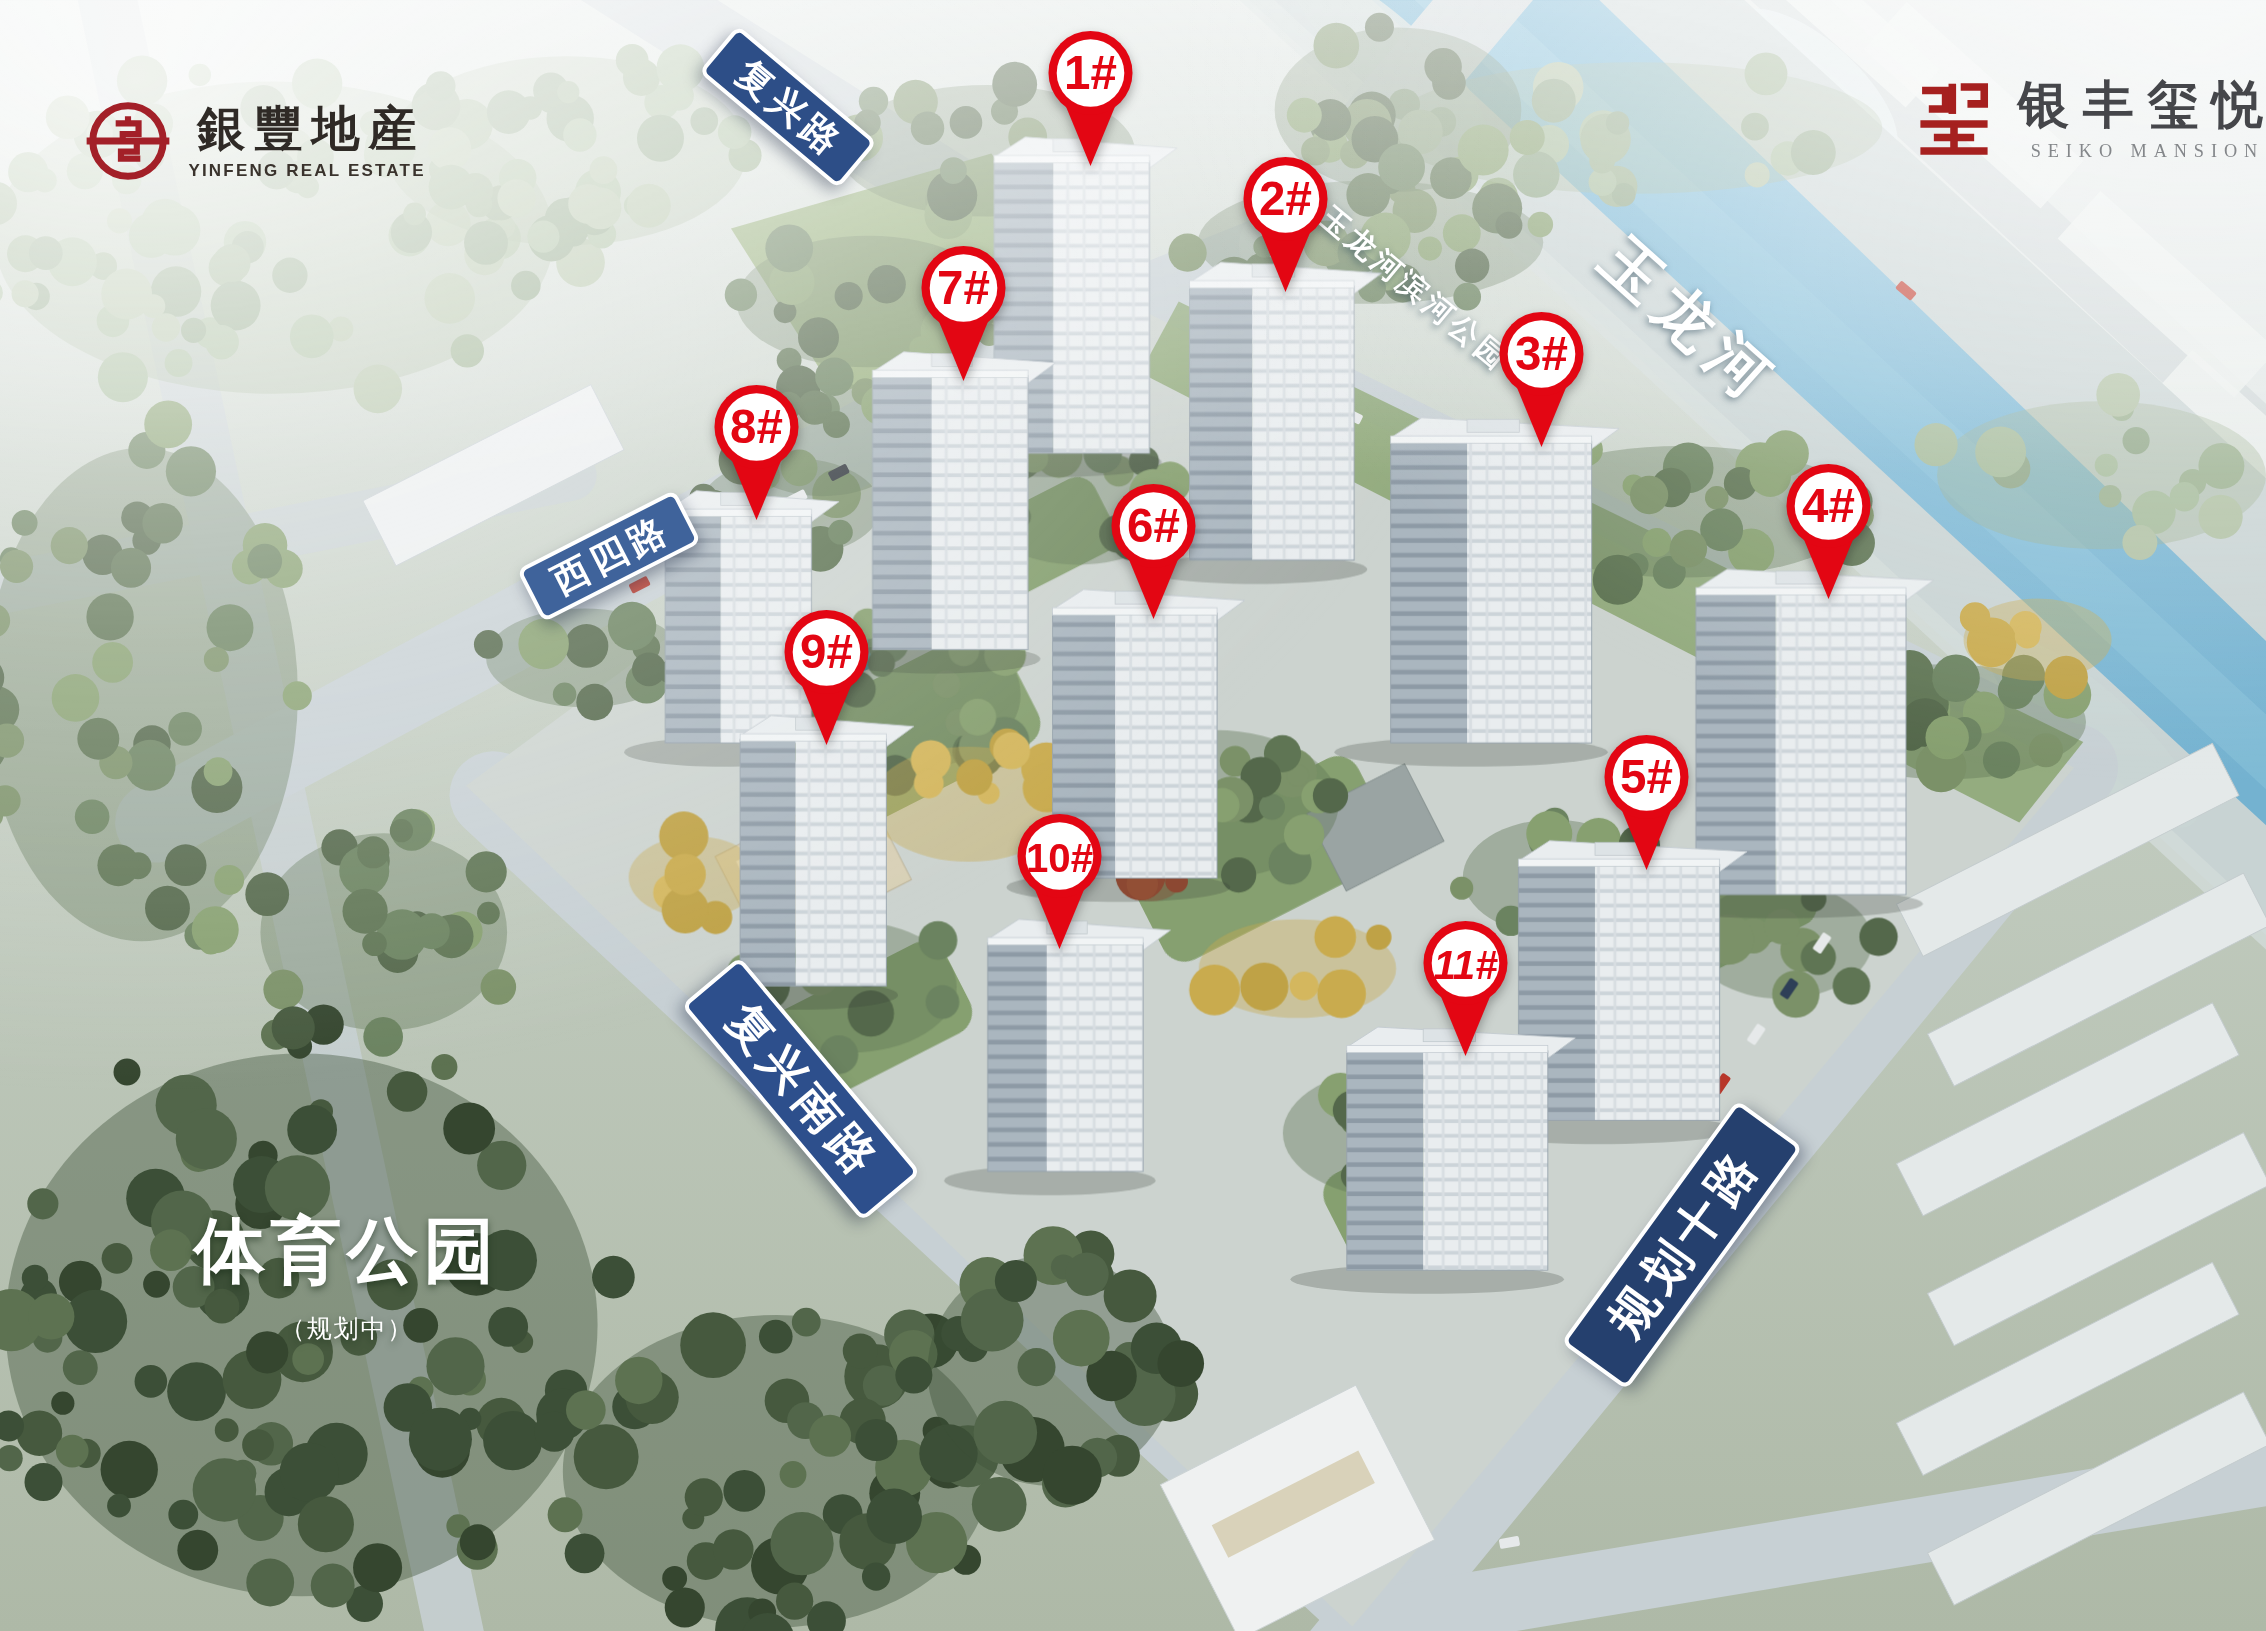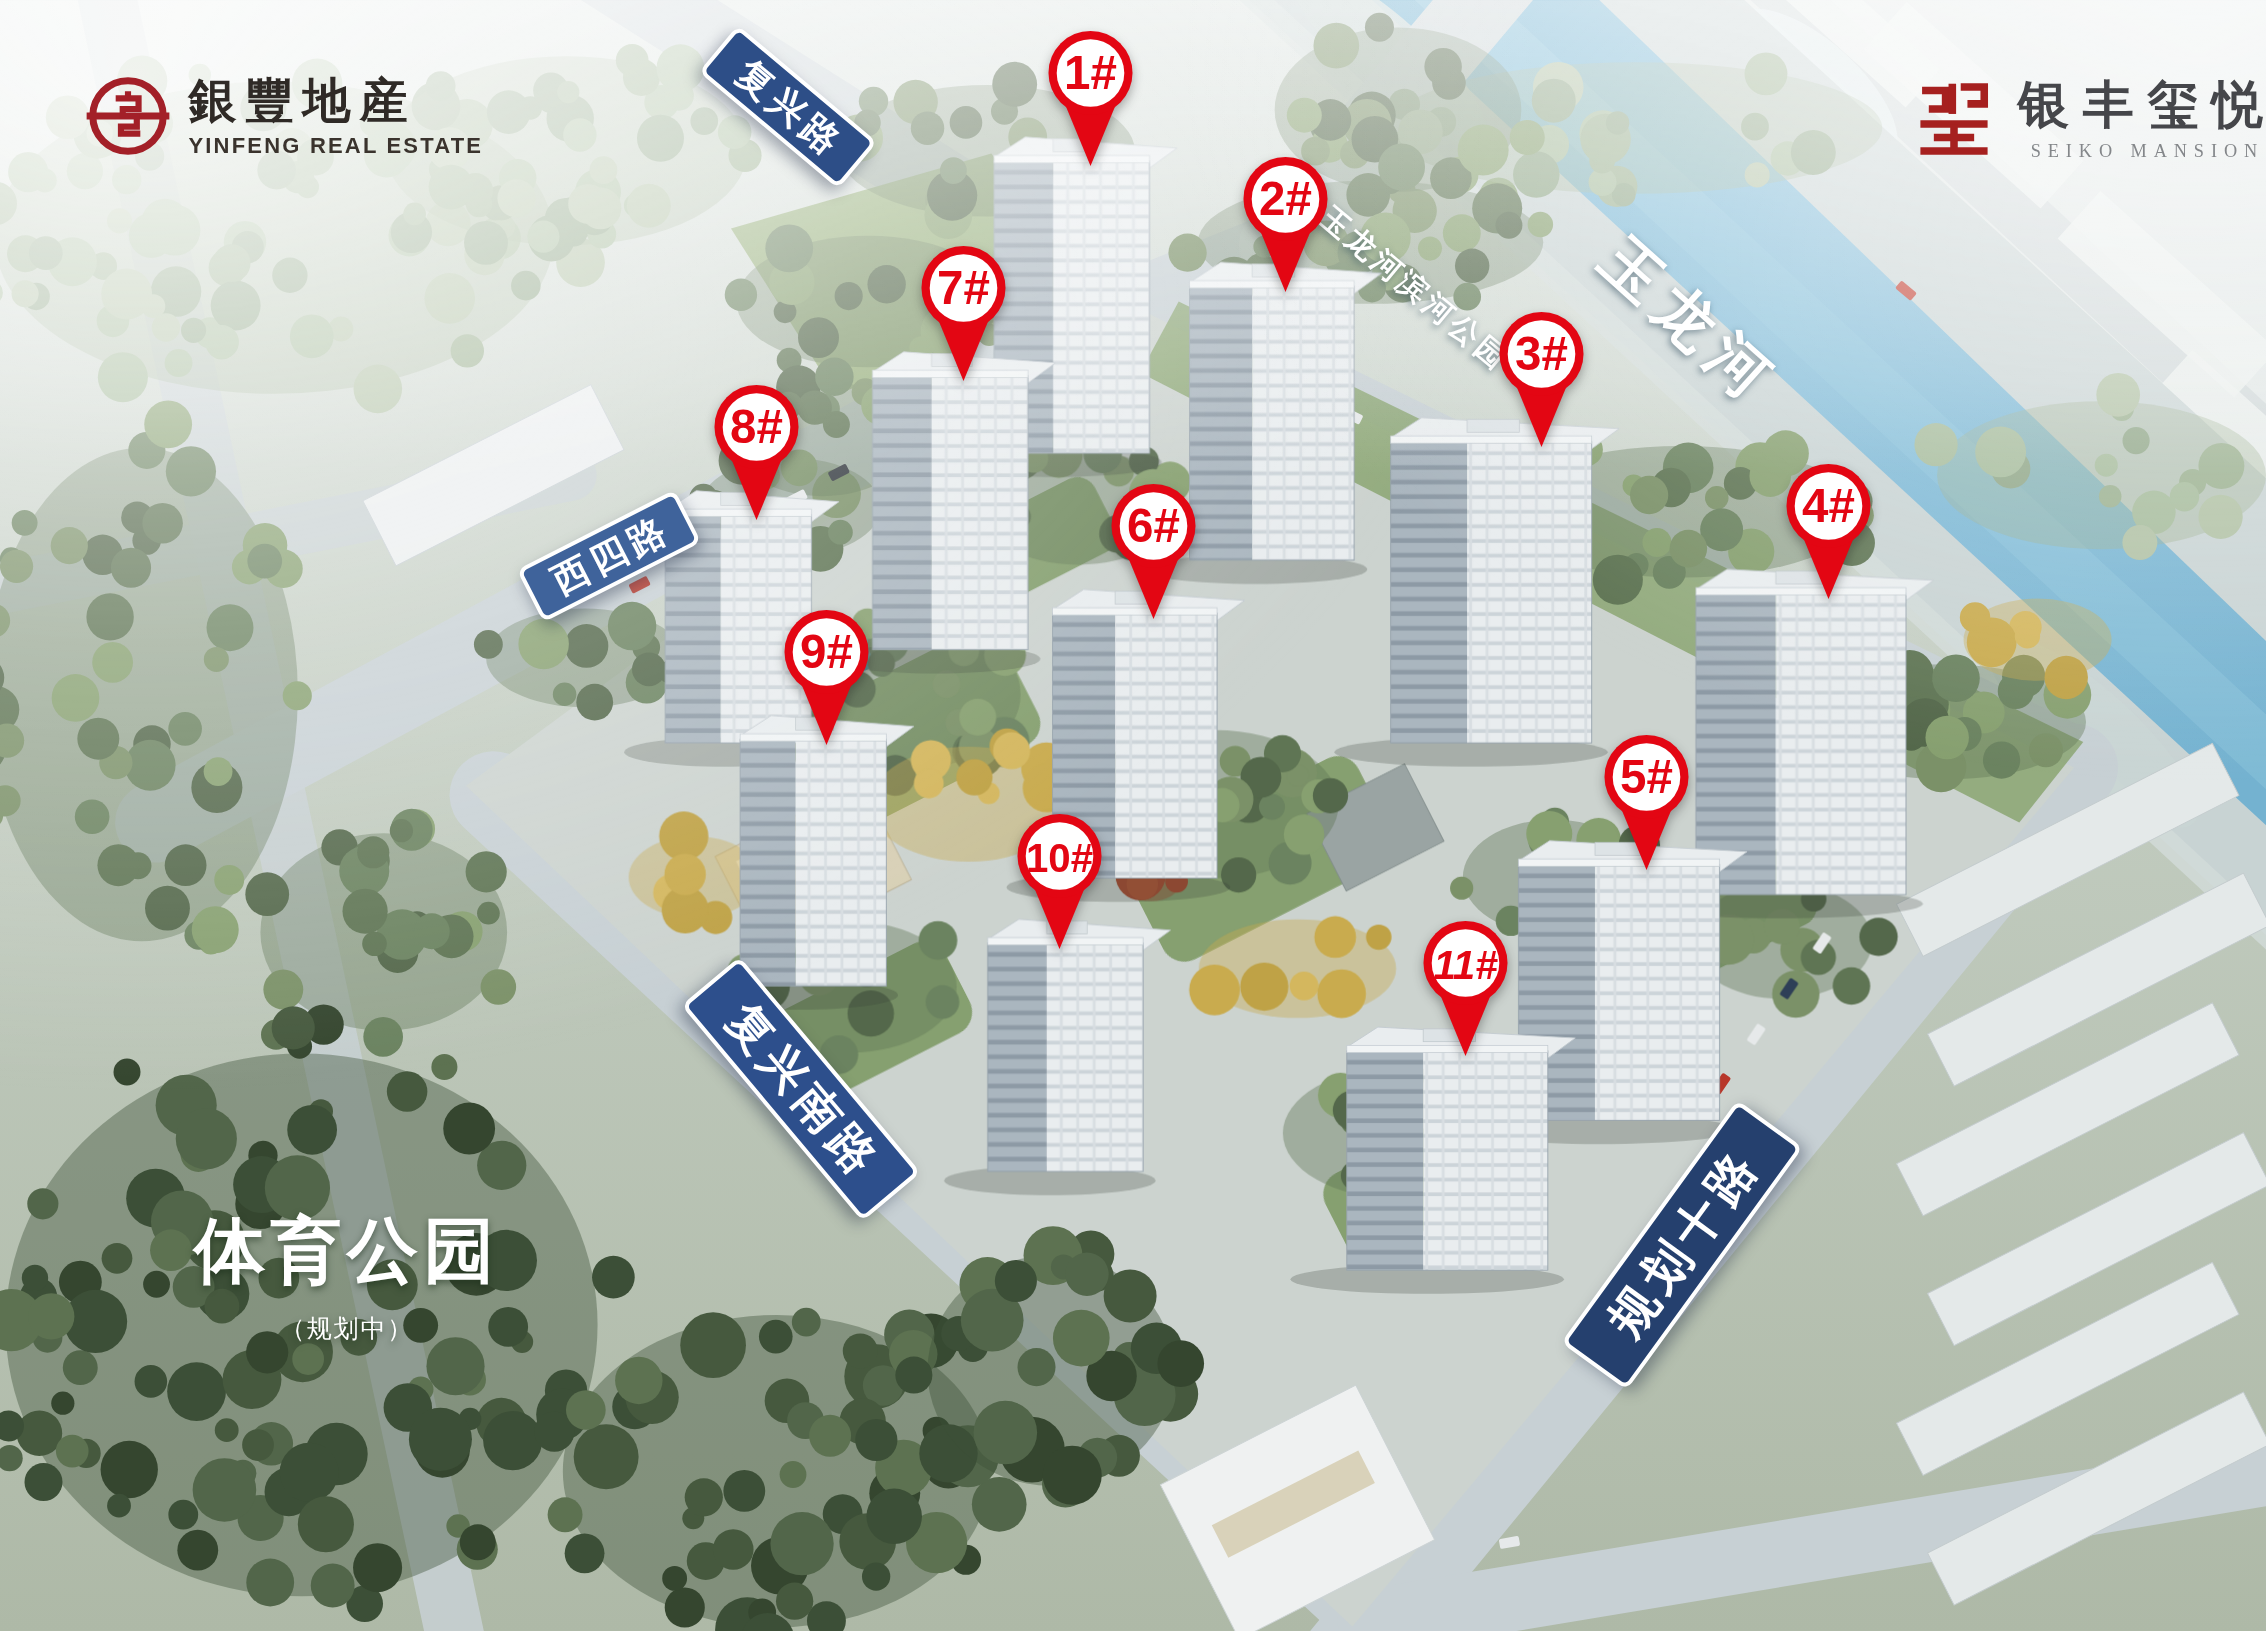--- a/index.html
+++ b/index.html
@@ -21,26 +21,26 @@
   .river-label{left:1689px;top:322px;font-size:60px;letter-spacing:11px;
        transform:translate(-50%,-50%) rotate(42deg);}
   .riverside-park-label{left:1414px;top:289px;font-size:30px;letter-spacing:3.7px;font-weight:bold;
        transform:translate(-50%,-50%) rotate(40deg);}
   .sports-park{position:absolute;left:347px;top:1204px;transform:translateX(-50%);
        text-align:center;color:#fff;z-index:15;text-shadow:0 2.7px 7.3px rgba(20,40,20,.55);}
   .sp-title{font-size:71px;font-weight:bold;letter-spacing:5.5px;white-space:nowrap;}
   .sp-note{font-size:25px;margin-top:12.8px;letter-spacing:1.8px;white-space:nowrap;}
   
   .logo{position:absolute;display:flex;align-items:center;z-index:30;}
-  .logo-dev{left:84px;top:72px;gap:16.4px;}
+  .logo-dev{left:84px;top:97px;gap:16.4px;text-align:right;}
   .logo-proj{left:1912px;top:77px;gap:22px;}
   .logo-text{display:flex;flex-direction:column;}
   .dev-cn{font-family:"Liberation Serif",serif;font-weight:bold;font-size:48px;
           color:#2f2a26;letter-spacing:9.1px;white-space:nowrap;line-height:1.05;}
-  .dev-en{font-size:22px;font-weight:bold;color:#3a332d;letter-spacing:2.2px;
+  .dev-en{font-size:17px;font-weight:bold;color:#3a332d;letter-spacing:2.2px;
           margin-top:7.3px;white-space:nowrap;}
   .proj-cn{font-family:"Liberation Serif",serif;font-weight:600;font-size:51px;
           color:#45464a;letter-spacing:13.7px;white-space:nowrap;line-height:1.05;}
   .proj-en{font-family:"Liberation Serif",serif;font-size:18.3px;color:#84878a;
           letter-spacing:6.9px;margin-top:9.1px;text-align:center;white-space:nowrap;}
 </style>
 </head>
 <body>
 
 <div id="stage">

